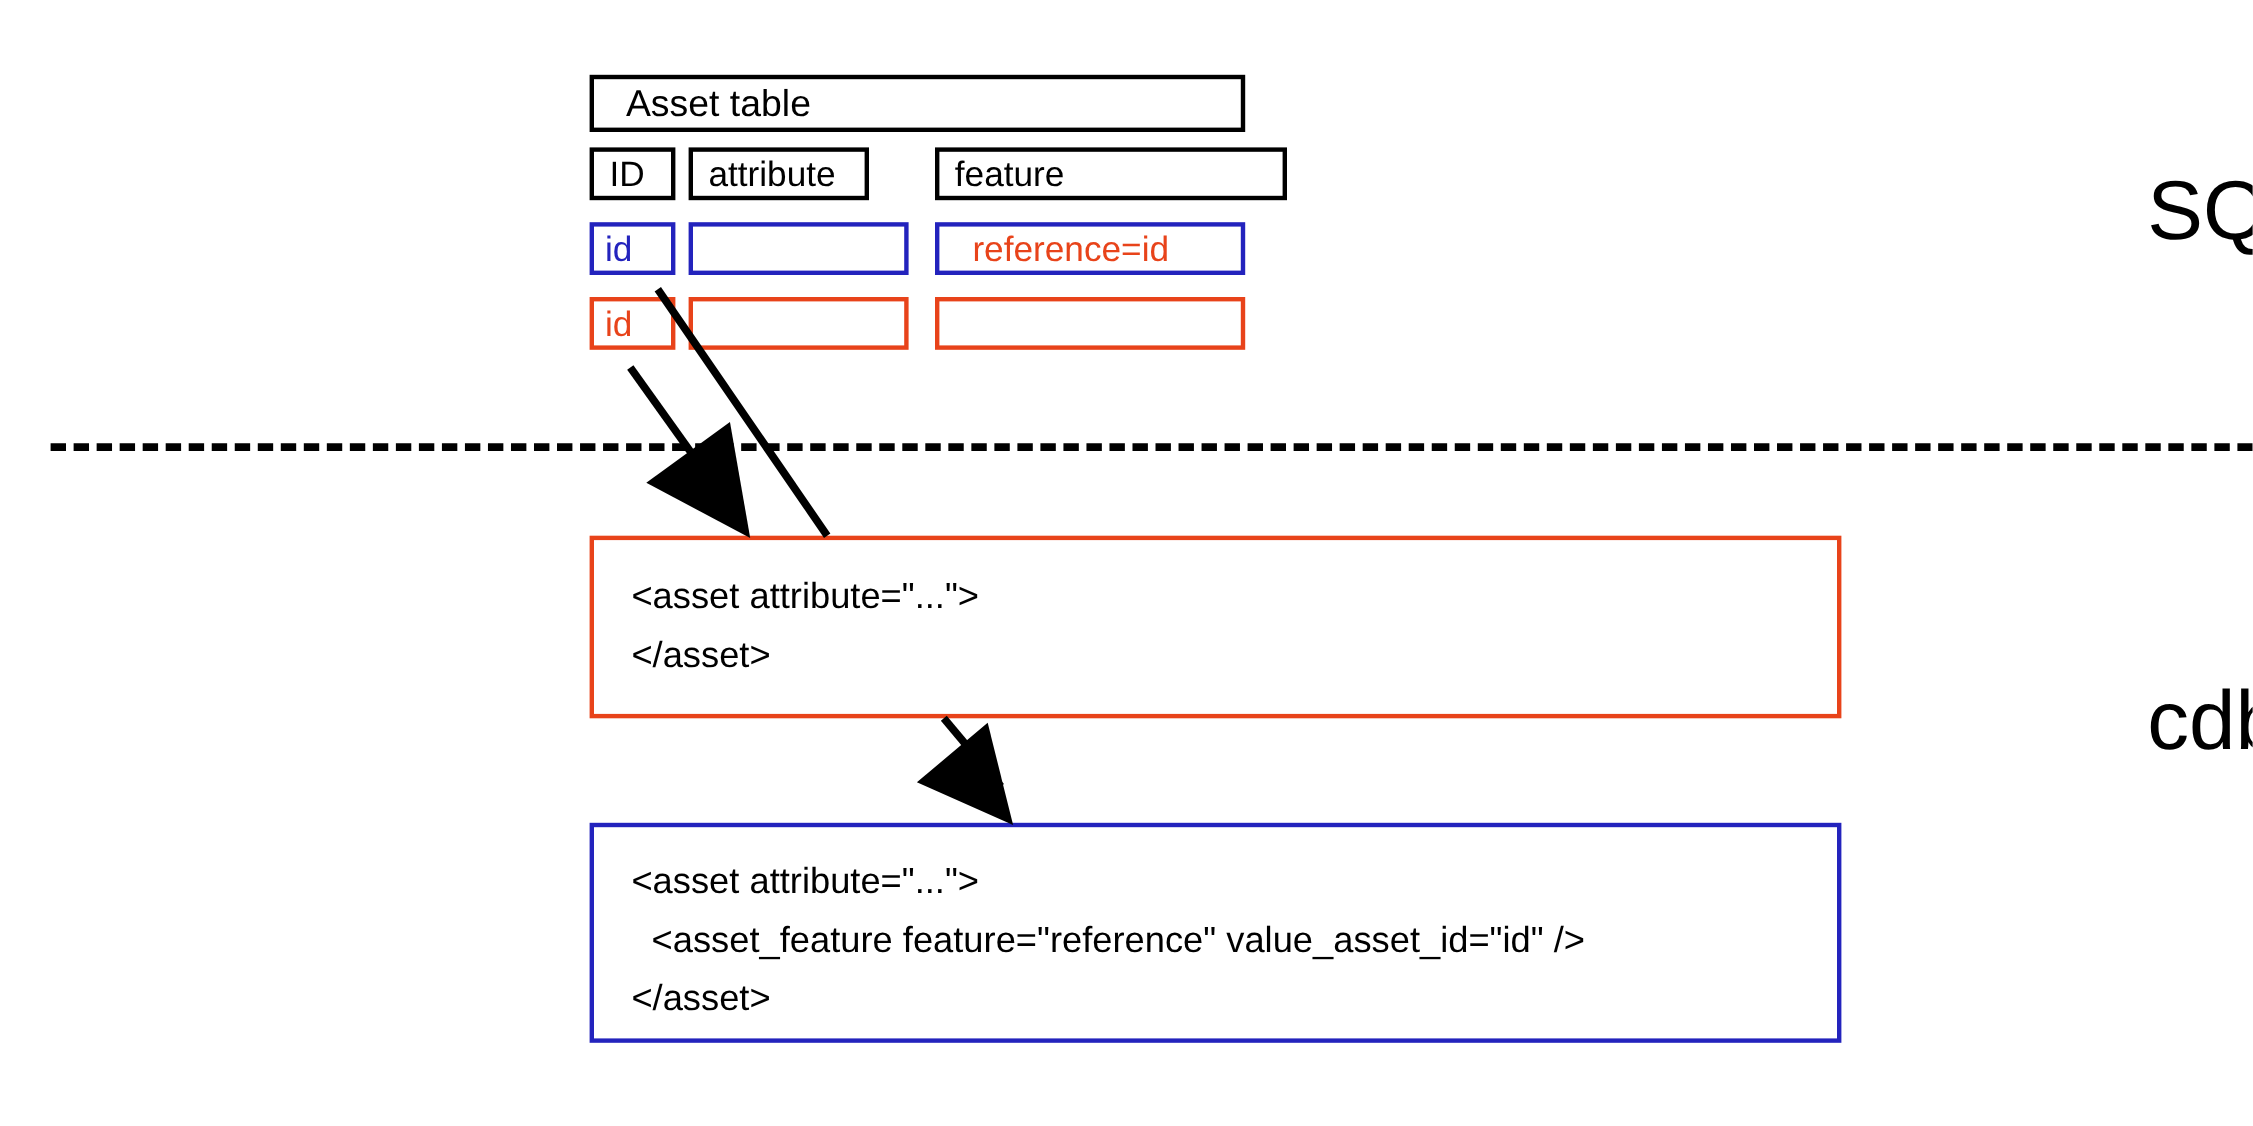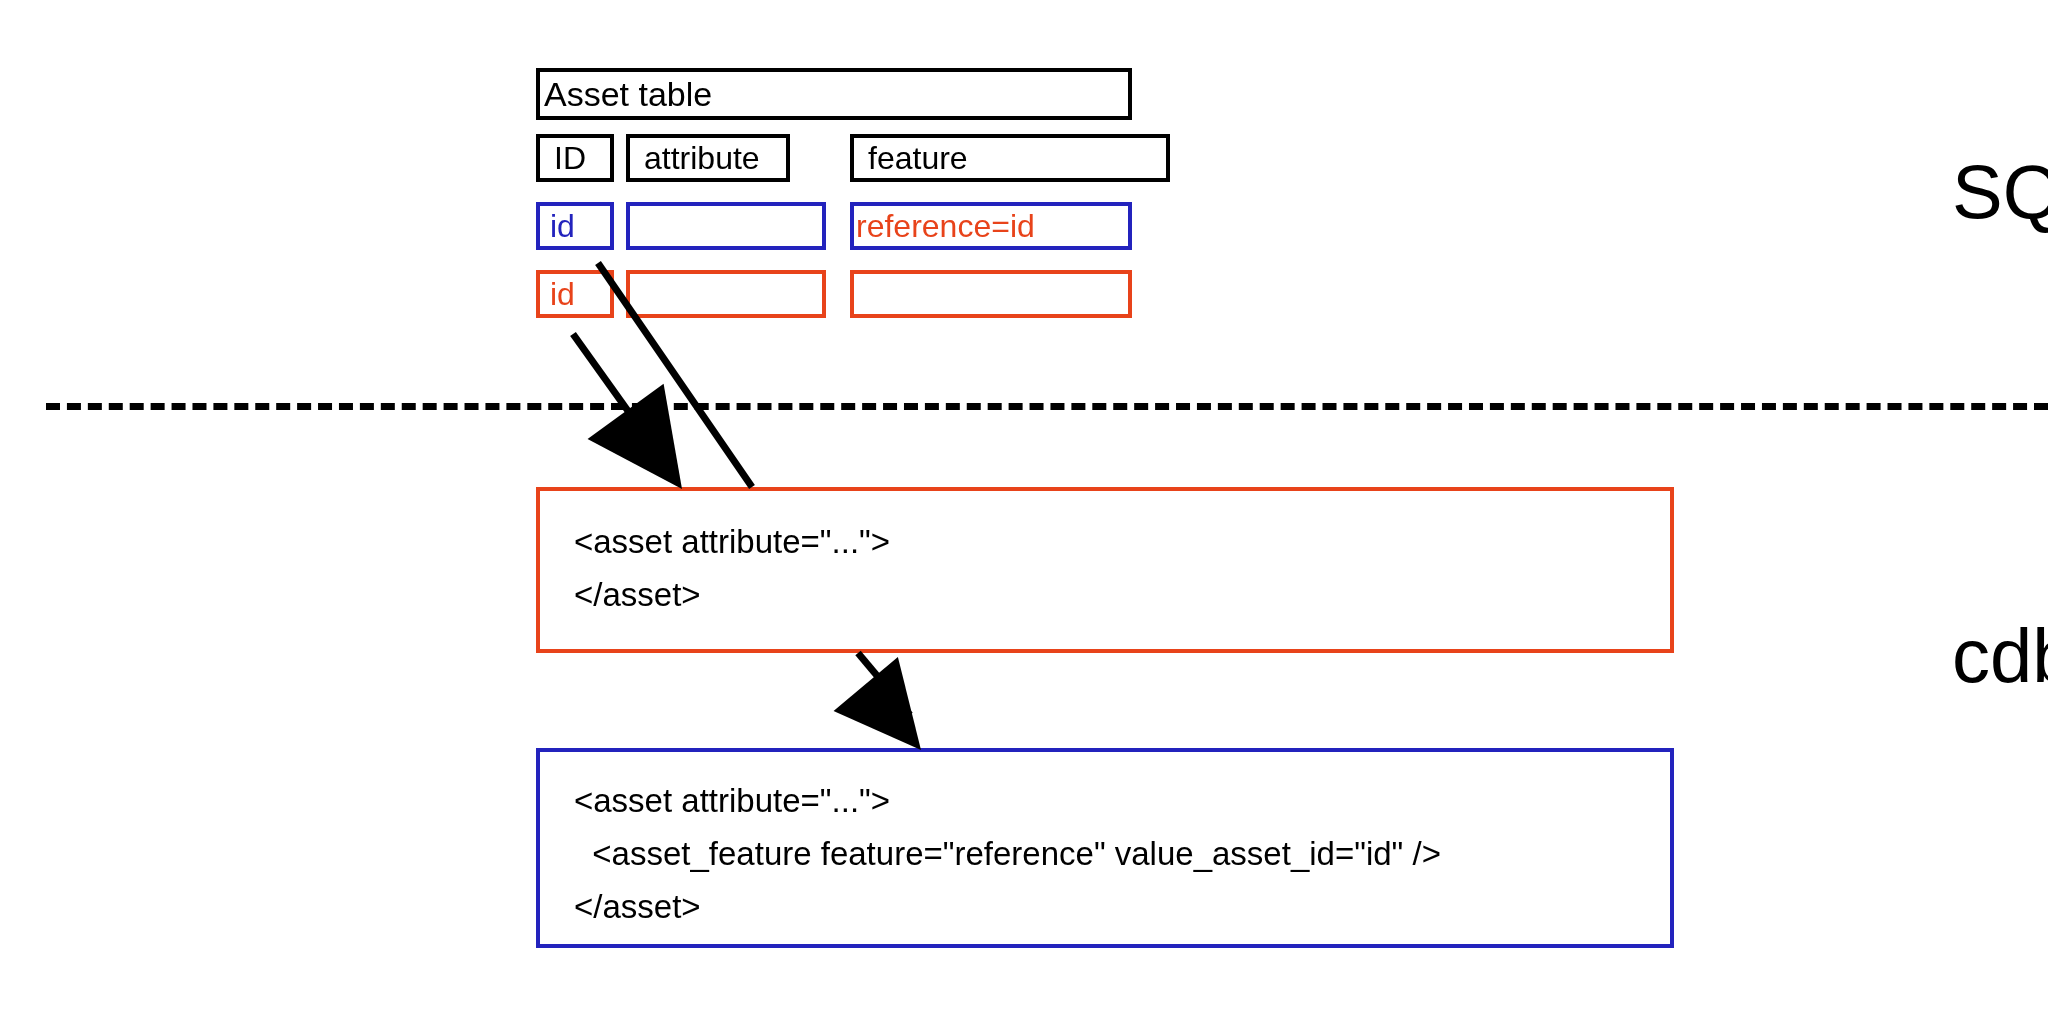--- a/index.html
+++ b/index.html
@@ -35,29 +35,29 @@
   
   #asset-table {
     position: absolute;
     left: 536px;
     top: 68px;
     width: 604px;
     height: 272px;
   }
   .tbl-title {
     left: 0px; top: 0px; width: 596px; height: 52px;
-    font-size: 34px; padding-left: 4px;
+    font-size: 34px; padding-left: 29px;
   }
   .hdr-id      { left: 0px;   top: 66px; width: 78px;  height: 48px; font-size: 32px; padding-left: 14px; }
   .hdr-attr    { left: 90px;  top: 66px; width: 164px; height: 48px; font-size: 32px; padding-left: 14px; }
   .hdr-feat    { left: 314px; top: 66px; width: 320px; height: 48px; font-size: 32px; padding-left: 14px; }
 
   .r1-id       { left: 0px;   top: 134px; width: 78px;  height: 48px; font-size: 32px; padding-left: 10px; }
   .r1-attr     { left: 90px;  top: 134px; width: 200px; height: 48px; }
-  .r1-feat     { left: 314px; top: 134px; width: 282px; height: 48px; font-size: 32px; padding-left: 2px; }
+  .r1-feat     { left: 314px; top: 134px; width: 282px; height: 48px; font-size: 32px; padding-left: 30px; }
 
   .r2-id       { left: 0px;   top: 202px; width: 78px;  height: 48px; font-size: 32px; padding-left: 10px; }
   .r2-attr     { left: 90px;  top: 202px; width: 200px; height: 48px; }
   .r2-feat     { left: 314px; top: 202px; width: 282px; height: 48px; }
 
   
   #divider {
     position: absolute;
     left: 46px;
     top: 403px;

